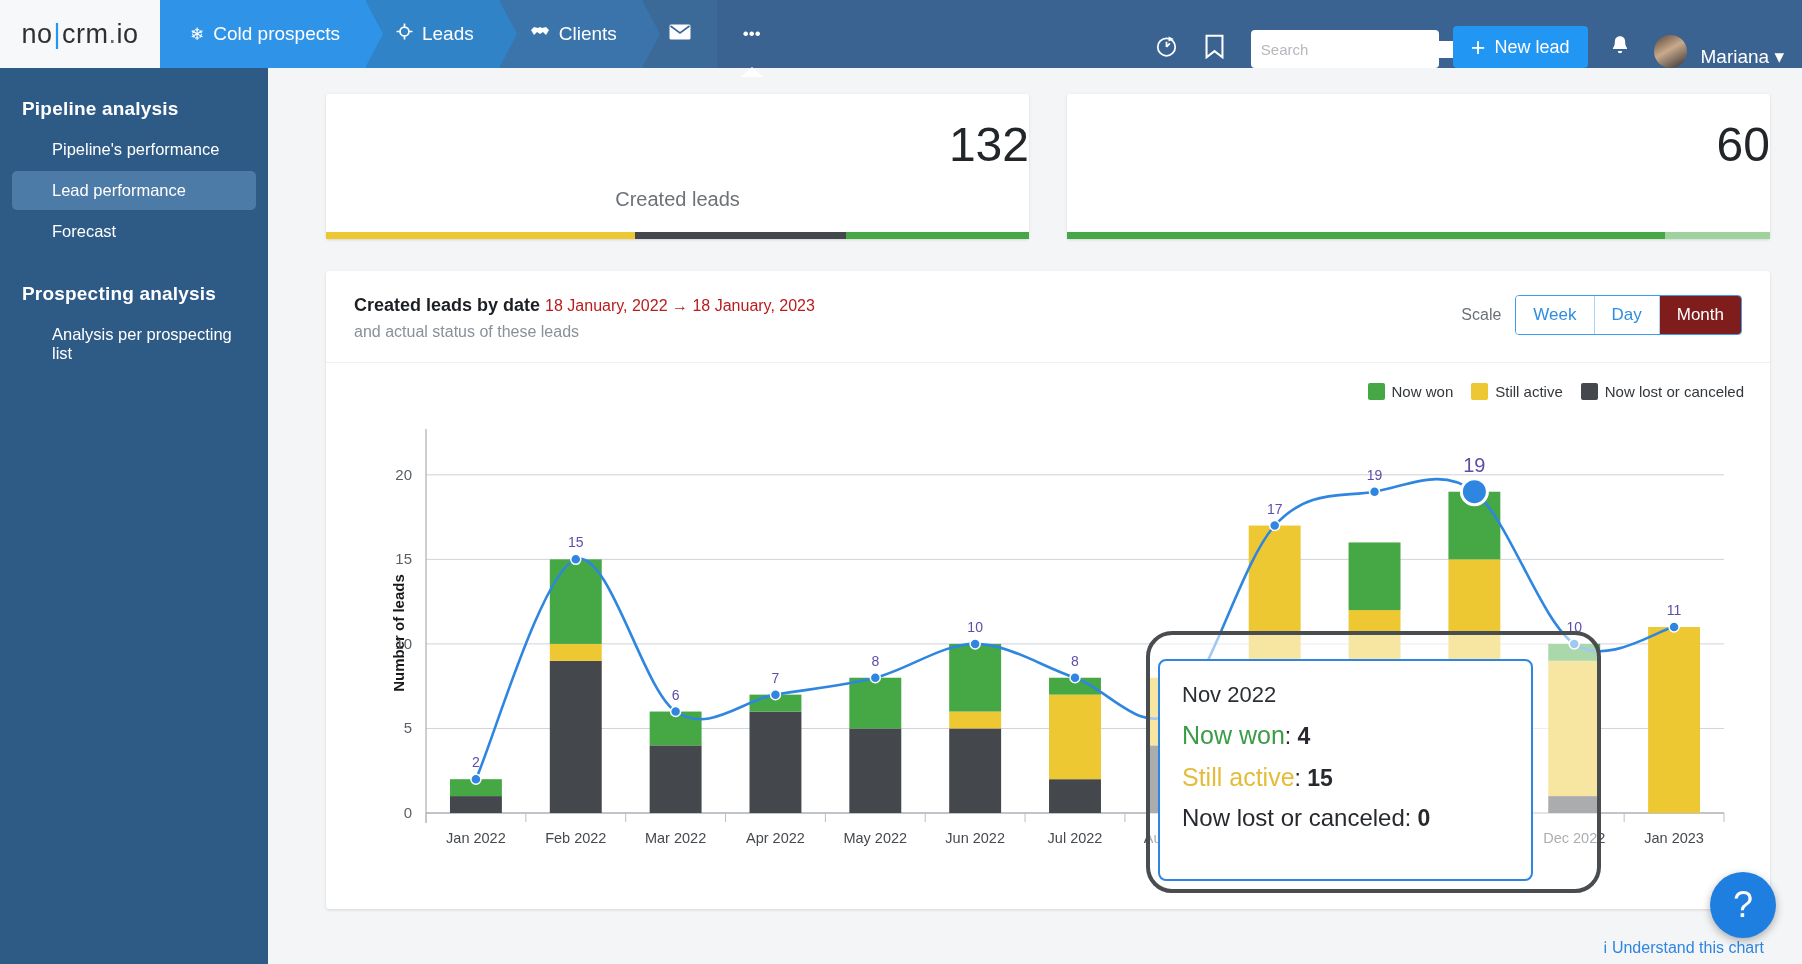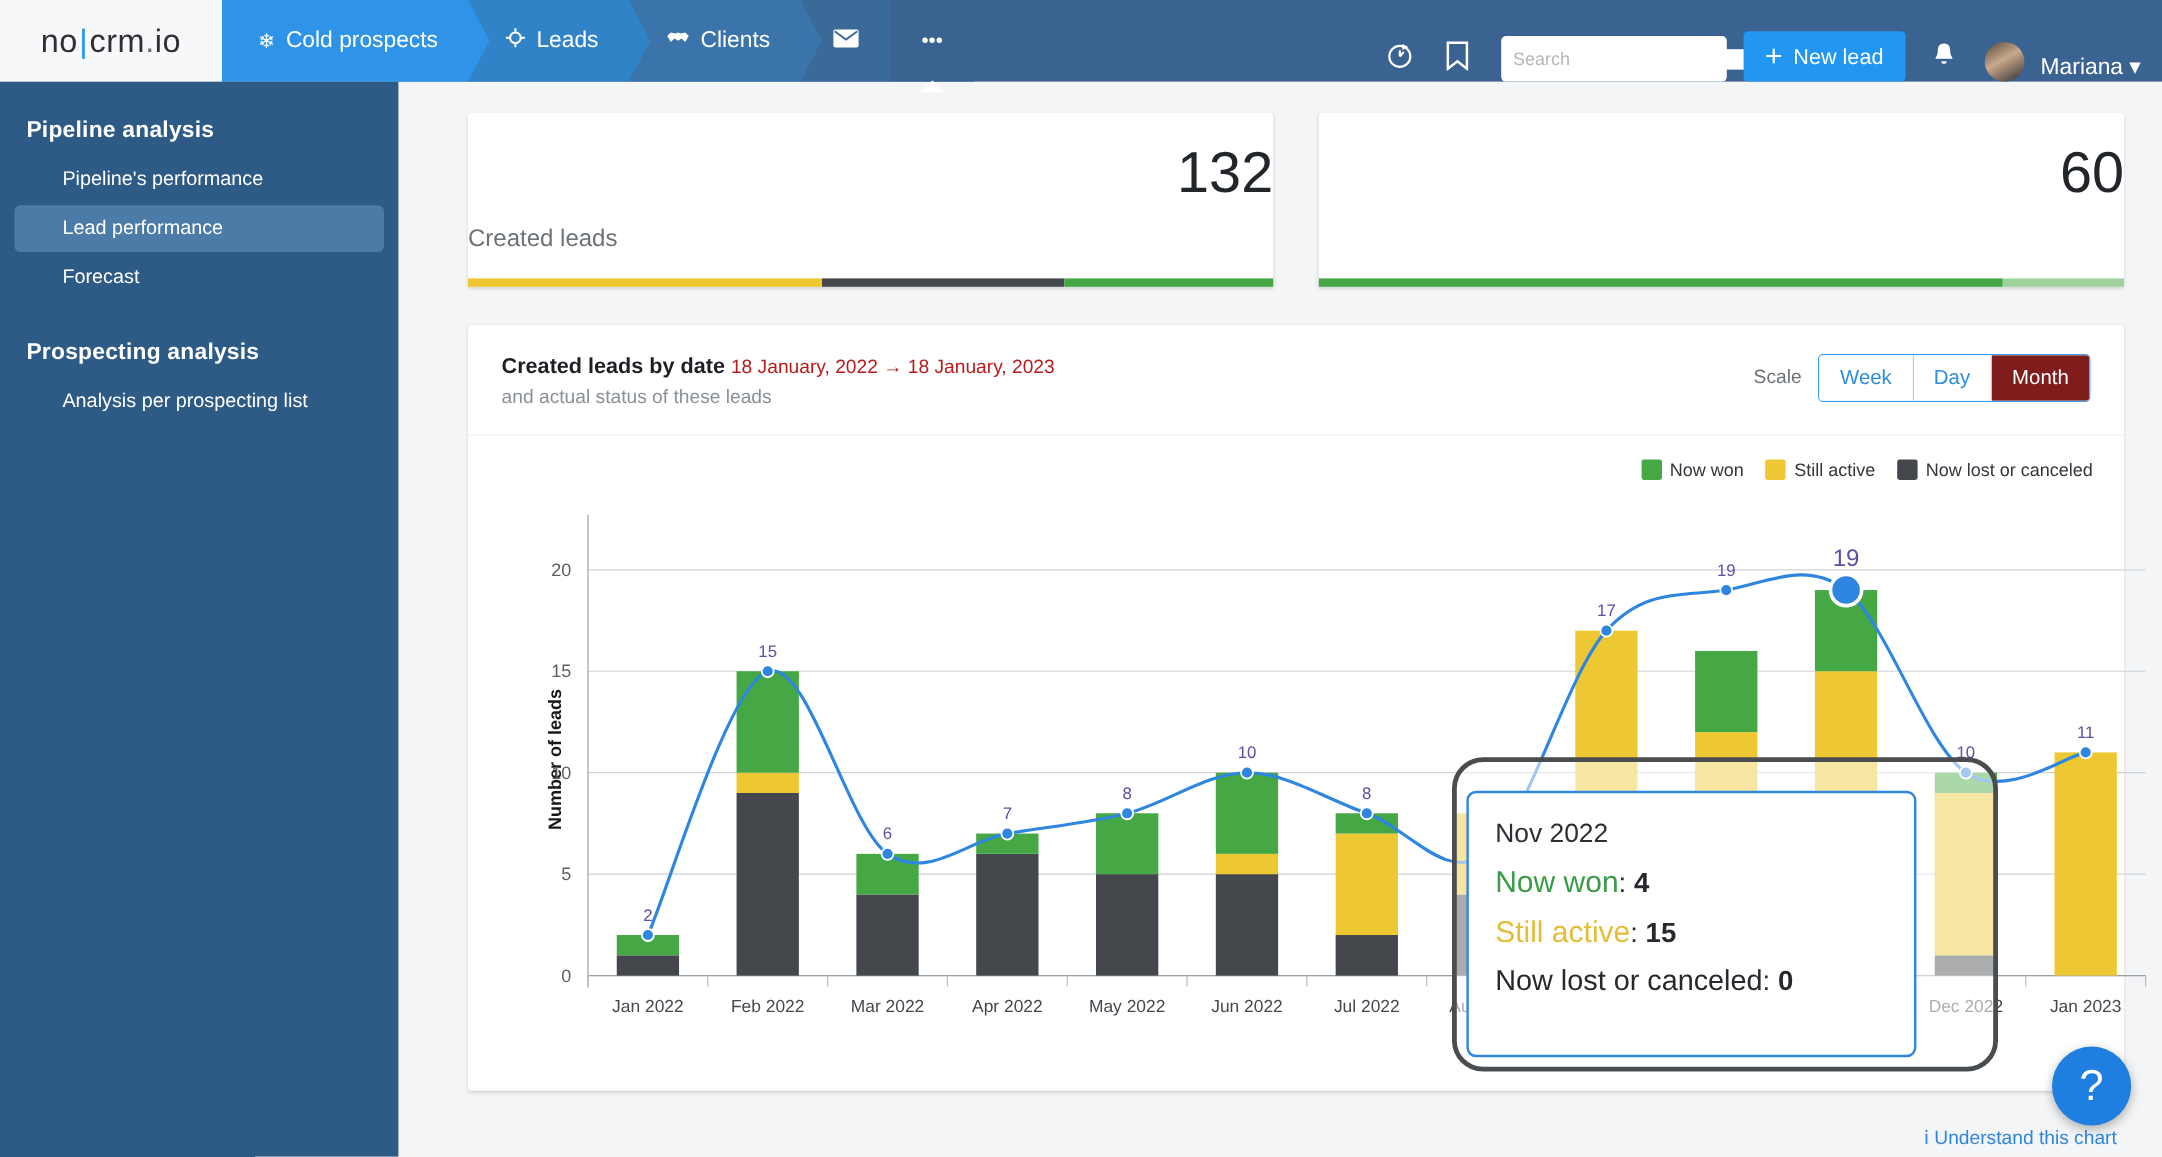--- a/index.html
+++ b/index.html
@@ -1,21 +1,21 @@
 <!DOCTYPE html>
 <html><head>
 <meta charset="utf-8">
 <style>
   * { box-sizing: border-box; margin:0; padding:0; }
   html,body { width:1802px; height:964px; overflow:hidden;
     font-family:"Liberation Sans", sans-serif; background:#f4f5f7; }
 
   
   .topbar { height:68px; background:#3b6391; display:flex; align-items:stretch; position:relative; z-index:40;}
-  .logo { width:185px; background:#f7f8f9; display:flex; align-items:center; justify-content:center;
+  .logo { width:160px; background:#f7f8f9; display:flex; align-items:center; justify-content:center;
           font-size:27px; letter-spacing:.5px; color:#2e3033; font-weight:400;}
   .logo .bar { color:#2196f3; padding:0 1px; }
   .logo .dot { color:#6b6e72; }
   .navtab { display:flex; align-items:center; gap:9px; padding:0 26px 0 30px; color:#fff;
             font-size:19px; position:relative; cursor:pointer; }
   .navtab .ico { font-size:17px; display:inline-block; }
   .t-cold { background:#2f93e8; }
   .t-leads { background:#3183c8; }
   .t-clients { background:#3a74ab; }
   .t-mail { background:#3b6a99; padding:0 26px; }
@@ -39,34 +39,34 @@
   .searchbox input::placeholder { color:#b5b8bc; }
   .newlead { height:42px; background:#2196f3; color:#fff; border-radius:4px; display:flex;
            align-items:center; gap:9px; padding:0 18px; font-size:18px; cursor:pointer; margin-right:6px;}
   .newlead .plus { font-size:25px; line-height:1; font-weight:400; }
   .avatar { width:33px;height:33px;border-radius:50%;overflow:hidden;
             background:linear-gradient(150deg,#6f5a4a 10%,#c9a98c 45%,#4a4440 90%); margin-left:8px;}
   .uname { color:#fff; font-size:19px; margin-left:10px; cursor:pointer; }
 
   
   .body { display:flex; height:896px; }
-  .sidebar { width:332px; background:#2e5a86; padding:22px 0 0 0; color:#fff; flex-shrink:0;}
+  .sidebar { width:268px; background:#2e5a86; padding:22px 0 0 0; color:#fff; flex-shrink:0;}
   .sb-title { font-size:19px; font-weight:bold; padding:8px 0 8px 22px; letter-spacing:.2px;}
   .sb-item { font-size:16.5px; padding:10px 0 10px 40px; margin:2px 12px; border-radius:5px; cursor:pointer;}
   .sb-item.active { background:#4d7ba8; }
   .sb-gap { height:22px; }
 
   .content { flex:1; padding:26px 32px 0 58px; overflow:hidden; position:relative;}
 
   
   .cards { display:flex; gap:38px; }
   .card { flex:1; background:#fff; border-radius:3px; box-shadow:0 1px 3px rgba(0,0,0,.13);
           padding:26px 0 0 0; position:relative; height:145px; }
   .card .num { text-align:right; font-size:48px; color:#22262b; font-weight:300; line-height:1.05;}
-  .card .lbl { font-size:20px; color:#6d7278; margin-top:18px; }
+  .card .lbl { text-align:center; font-size:20px; color:#6d7278; margin-top:18px; }
   .cbar { position:absolute; left:0; right:0; bottom:0; height:7px; display:flex; }
 
   
   .panel { margin-top:32px; background:#fff; border-radius:3px; box-shadow:0 1px 3px rgba(0,0,0,.13);
            height:638px; position:relative; }
   .p-head { display:flex; align-items:flex-start; padding:24px 28px 0 28px; border-bottom:1px solid #eef0f2; height:92px;}
   .p-title { font-size:18px; color:#1c1f23; font-weight:bold; }
   .p-title .rng { font-weight:normal; color:#b91c1c; font-size:16px; }
   .p-sub { font-size:16px; color:#8a9099; margin-top:7px; }
   .scale { margin-left:auto; display:flex; align-items:center; gap:14px; }

